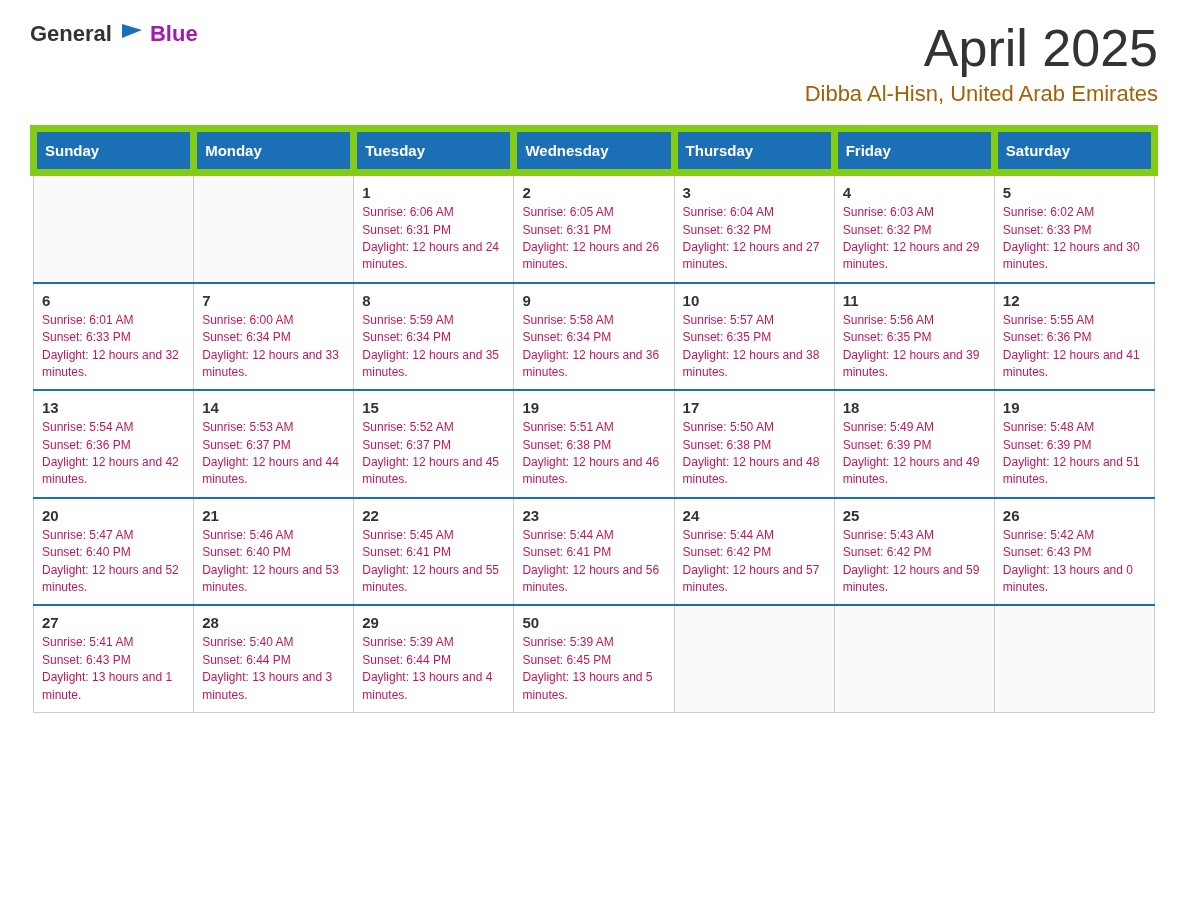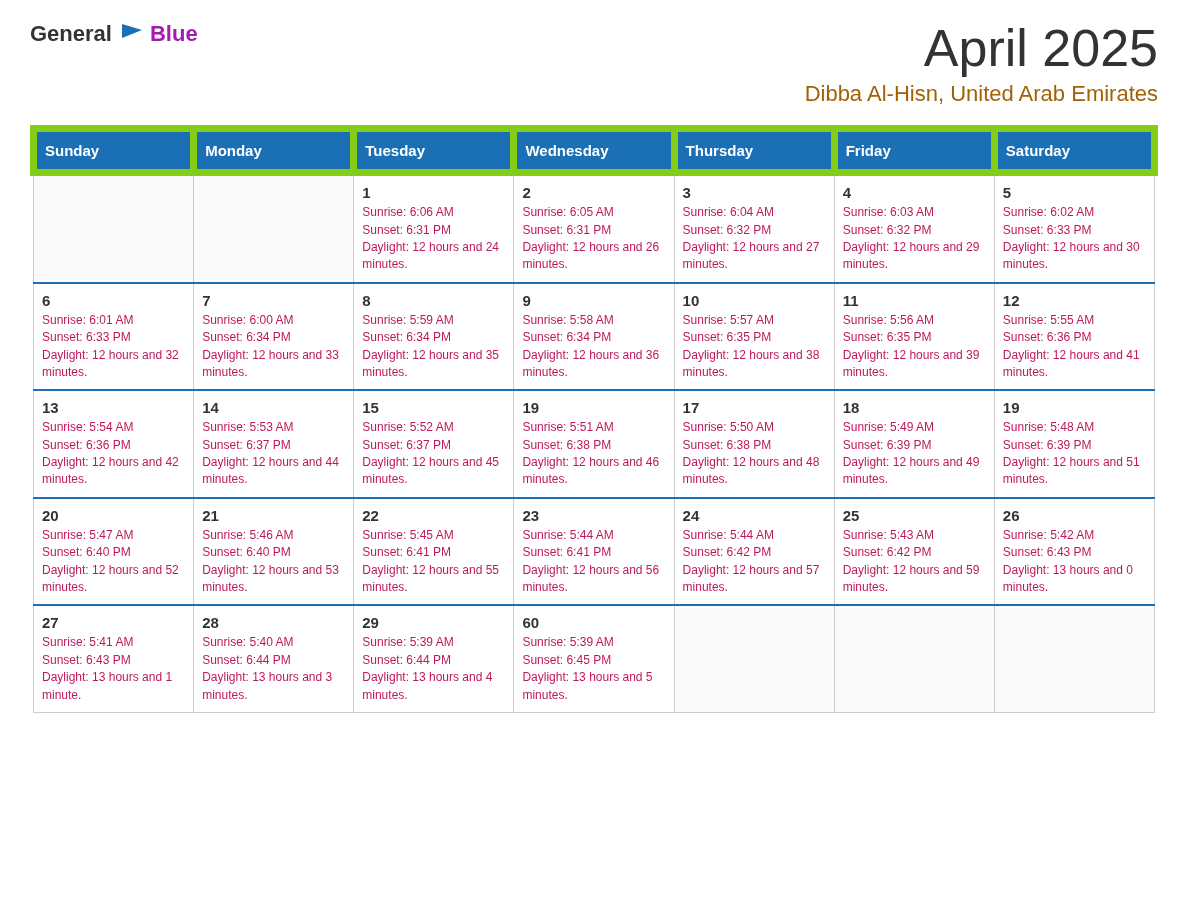--- a/index.html
+++ b/index.html
@@ -241,21 +241,21 @@
         </td>
         <td>
           <span class="day-num">28</span>
           <div class="day-info">Sunrise: 5:40 AM<br>Sunset: 6:44 PM<br>Daylight: 13 hours and 3 minutes.</div>
         </td>
         <td>
           <span class="day-num">29</span>
           <div class="day-info">Sunrise: 5:39 AM<br>Sunset: 6:44 PM<br>Daylight: 13 hours and 4 minutes.</div>
         </td>
         <td>
-          <span class="day-num">60</span>
+          <span class="day-num">50</span>
           <div class="day-info">Sunrise: 5:39 AM<br>Sunset: 6:45 PM<br>Daylight: 13 hours and 5 minutes.</div>
         </td>
         <td class="empty"></td>
         <td class="empty"></td>
         <td class="empty"></td>
       </tr>
     </tbody>
 </table>
 
 </body></html>

